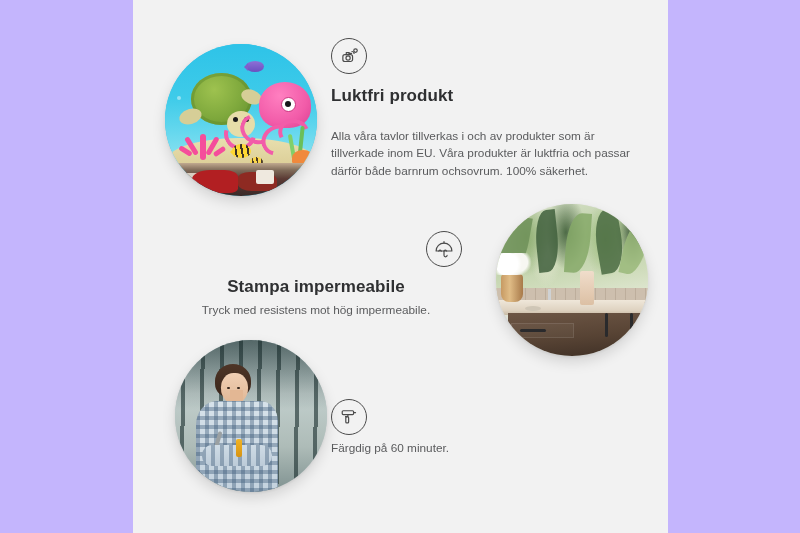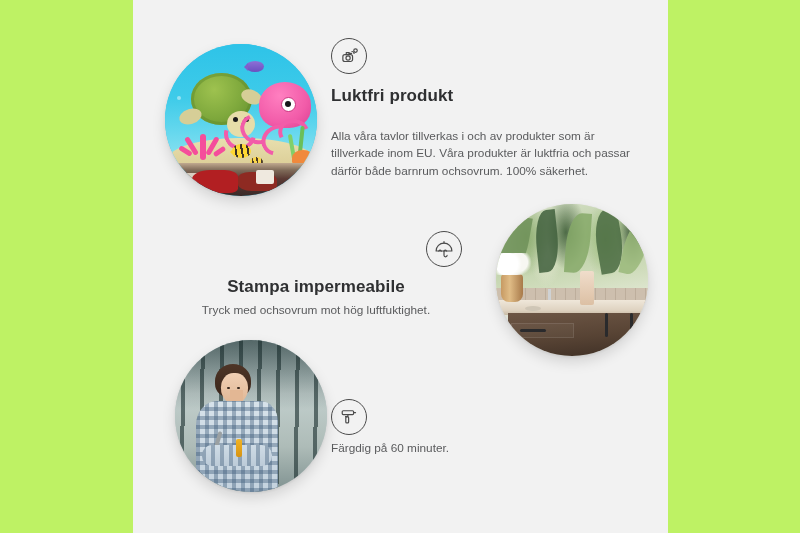--- a/index.html
+++ b/index.html
@@ -11,21 +11,21 @@
     width: 800px;
     height: 533px;
     overflow: hidden;
     font-family: "Liberation Sans", sans-serif;
   }
 
   .page {
     position: relative;
     width: 800px;
     height: 533px;
-    background: #bef264;
+    background: #c4b5fd;
   }
 
   
   .panel {
     position: absolute;
     left: 133px;
     top: 0;
     width: 535px;
     height: 533px;
     background: #f2f2f2;
@@ -393,21 +393,21 @@
         <svg width="22" height="22" viewBox="0 0 24 24" fill="none" stroke="#4b4b4b" stroke-width="1.3" stroke-linecap="round" stroke-linejoin="round">
           <path d="M3.4 14.2a8.6 8.6 0 0 1 17.2 0z"></path>
           <path d="M12 5.6V4"></path>
           <path d="M12 14.2v4.6a1.7 1.7 0 0 0 3.4 0"></path>
           <path d="M6.3 14.2c.9-1.2 1.8-1.2 2.8 0"></path>
           <path d="M12 14.2c.9-1.2 1.9-1.2 2.8 0"></path>
         </svg>
       </div>
     </div>
     <div class="heading">Stampa impermeabile</div>
-    <div class="body-text">Tryck med ochsovrum mot hög luftfuktighet.</div>
+    <div class="body-text">Tryck med resistens mot hög impermeabile.</div>
   </div>
 
   <div class="block block-3">
     <div class="icon-wrap">
       <div class="icon-circle">
         <svg width="22" height="22" viewBox="0 0 24 24" fill="none" stroke="#4b4b4b" stroke-width="1.3" stroke-linecap="round" stroke-linejoin="round">
           <rect x="4.6" y="5.2" width="12.4" height="4.2" rx="1.1"></rect>
           <path d="M10.8 9.4v2.1H8.4"></path>
           <path d="M8.4 11.5h1.4"></path>
           <rect x="8.5" y="11.7" width="3.1" height="6.8" rx="1"></rect>

